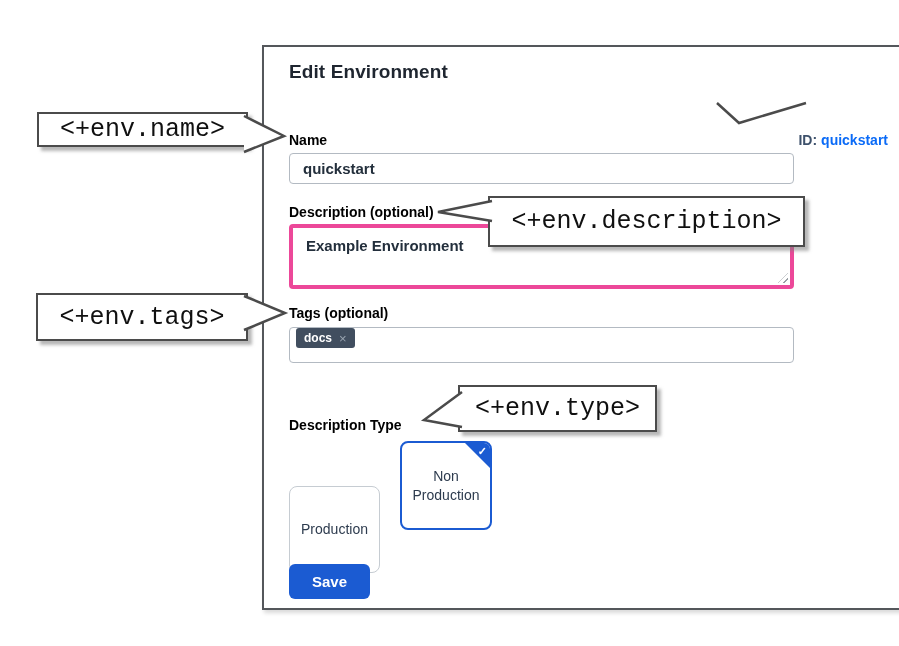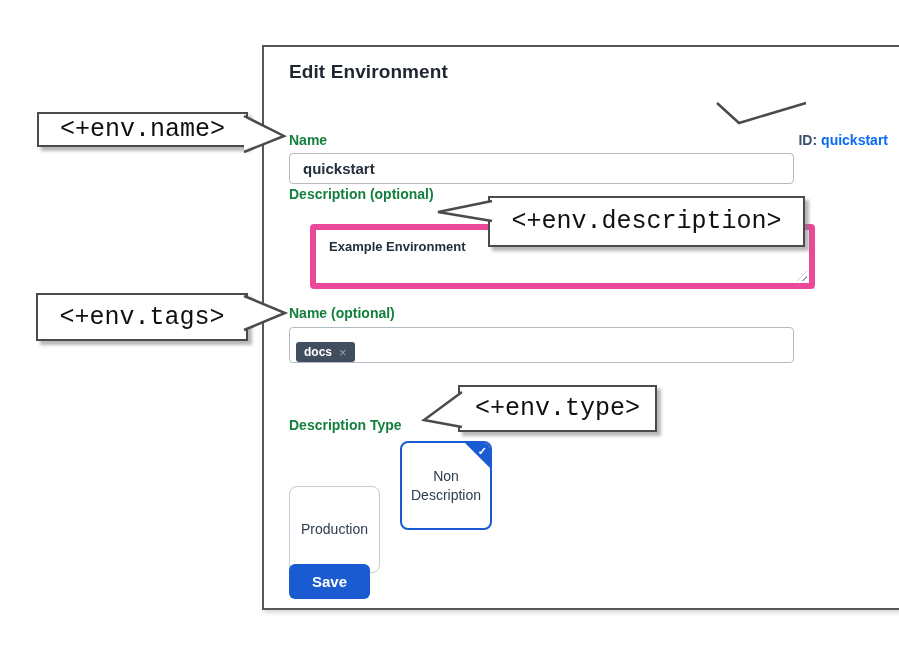--- a/index.html
+++ b/index.html
@@ -10,54 +10,54 @@
   
   .dialog {
     position:absolute; left:262px; top:45px; width:656px; height:565px;
     background:#fff; border:2px solid #54575b; box-shadow:2px 3px 4px rgba(0,0,0,.15);
     z-index:1;
   }
   .dialog-title {
     position:absolute; left:25px; top:14px;
     font-size:19px; font-weight:700; color:#1f2630; letter-spacing:.1px;
   }
-  .field-label { font-size:14px; font-weight:600; color:#15803d; }
+  .field-label { font-size:14px; font-weight:600; color:#000000; }
   .name-row {
     position:absolute; left:25px; right:28px; top:84px; height:18px;
     display:flex; justify-content:space-between; align-items:center;
   }
   .id-wrap { font-size:14px; font-weight:600; color:#3d516b; white-space:nowrap; }
   .id-link { color:#0b6bf7; margin-left:4px; cursor:pointer; }
 
   .text-input {
     position:absolute; left:25px; width:505px; height:31px;
     border:1px solid #b3bac2; border-radius:4px; background:#fff;
     display:flex; align-items:center; padding-left:13px;
     font-size:15px; font-weight:600; color:#232f3c;
   }
   .name-input { top:106px; }
 
-  .desc-label { position:absolute; left:25px; top:139px; }
+  .desc-label { position:absolute; left:25px; top:157px; }
   .desc-area {
     position:absolute; left:25px; top:177px; width:505px; height:65px;
-    border:6px solid #ec4899; border-radius:4px; background:#fff;
-    padding:9px 13px; font-size:13px; font-weight:600; color:#232f3c;margin-left:21px;
+    border:4px solid #ec4899; border-radius:4px; background:#fff;
+    padding:9px 13px; font-size:15px; font-weight:600; color:#232f3c;
   }
   .resize-grip {
     position:absolute; right:2px; bottom:2px; width:10px; height:10px;
     background:repeating-linear-gradient(-45deg, transparent 0 2.5px, #9aa0a6 2.5px 4px);
     clip-path:polygon(100% 0, 0 100%, 100% 100%);
     cursor:nwse-resize;
   }
 
   .tags-label { position:absolute; left:25px; top:258px; }
   .tags-input {
     position:absolute; left:25px; top:280px; width:505px; height:36px;
     border:1px solid #b3bac2; border-radius:4px; background:#fff;
-    display:flex; align-items:flex-end; padding-left:6px;
+    display:flex; align-items:flex-start; padding-left:6px;
   }
   .tag-chip {
     display:inline-flex; align-items:center; gap:7px;
     background:#414e5f; border-radius:3px; padding:3px 8px;
     font-size:12px; font-weight:700; color:#fff;
   }
   .tag-x { color:#99a4b0; font-size:13px; font-weight:400; cursor:pointer; line-height:1; }
 
   .envtype-label { position:absolute; left:25px; top:370px; }
   .card {
@@ -124,37 +124,37 @@
       <span>quickstart</span>
     </div>
 
     <div class="field-label desc-label">Description (optional)</div>
 
     <div class="desc-area">
       <span>Example Environment</span>
       <span class="resize-grip"></span>
     </div>
 
-    <div class="field-label tags-label">Name (optional)</div>
+    <div class="field-label tags-label">Tags (optional)</div>
 
     <div class="tags-input">
       <span class="tag-chip">
         <span>docs</span>
         <span class="tag-x">×</span>
       </span>
     </div>
 
     <div class="field-label envtype-label">Description Type</div>
 
     <div class="card card-production">
       <span>Production</span>
     </div>
 
     <div class="card card-nonprod">
-      <span>Non Description</span>
+      <span>Non Production</span>
       <span class="corner-fold"></span>
       <span class="corner-check">✓</span>
     </div>
 
     <button class="save-btn">Save</button>
   </div>
 
   <div class="callout co-name">&lt;+env.name&gt;</div>
   <div class="callout co-description">&lt;+env.description&gt;</div>
   <div class="callout co-tags">&lt;+env.tags&gt;</div>

